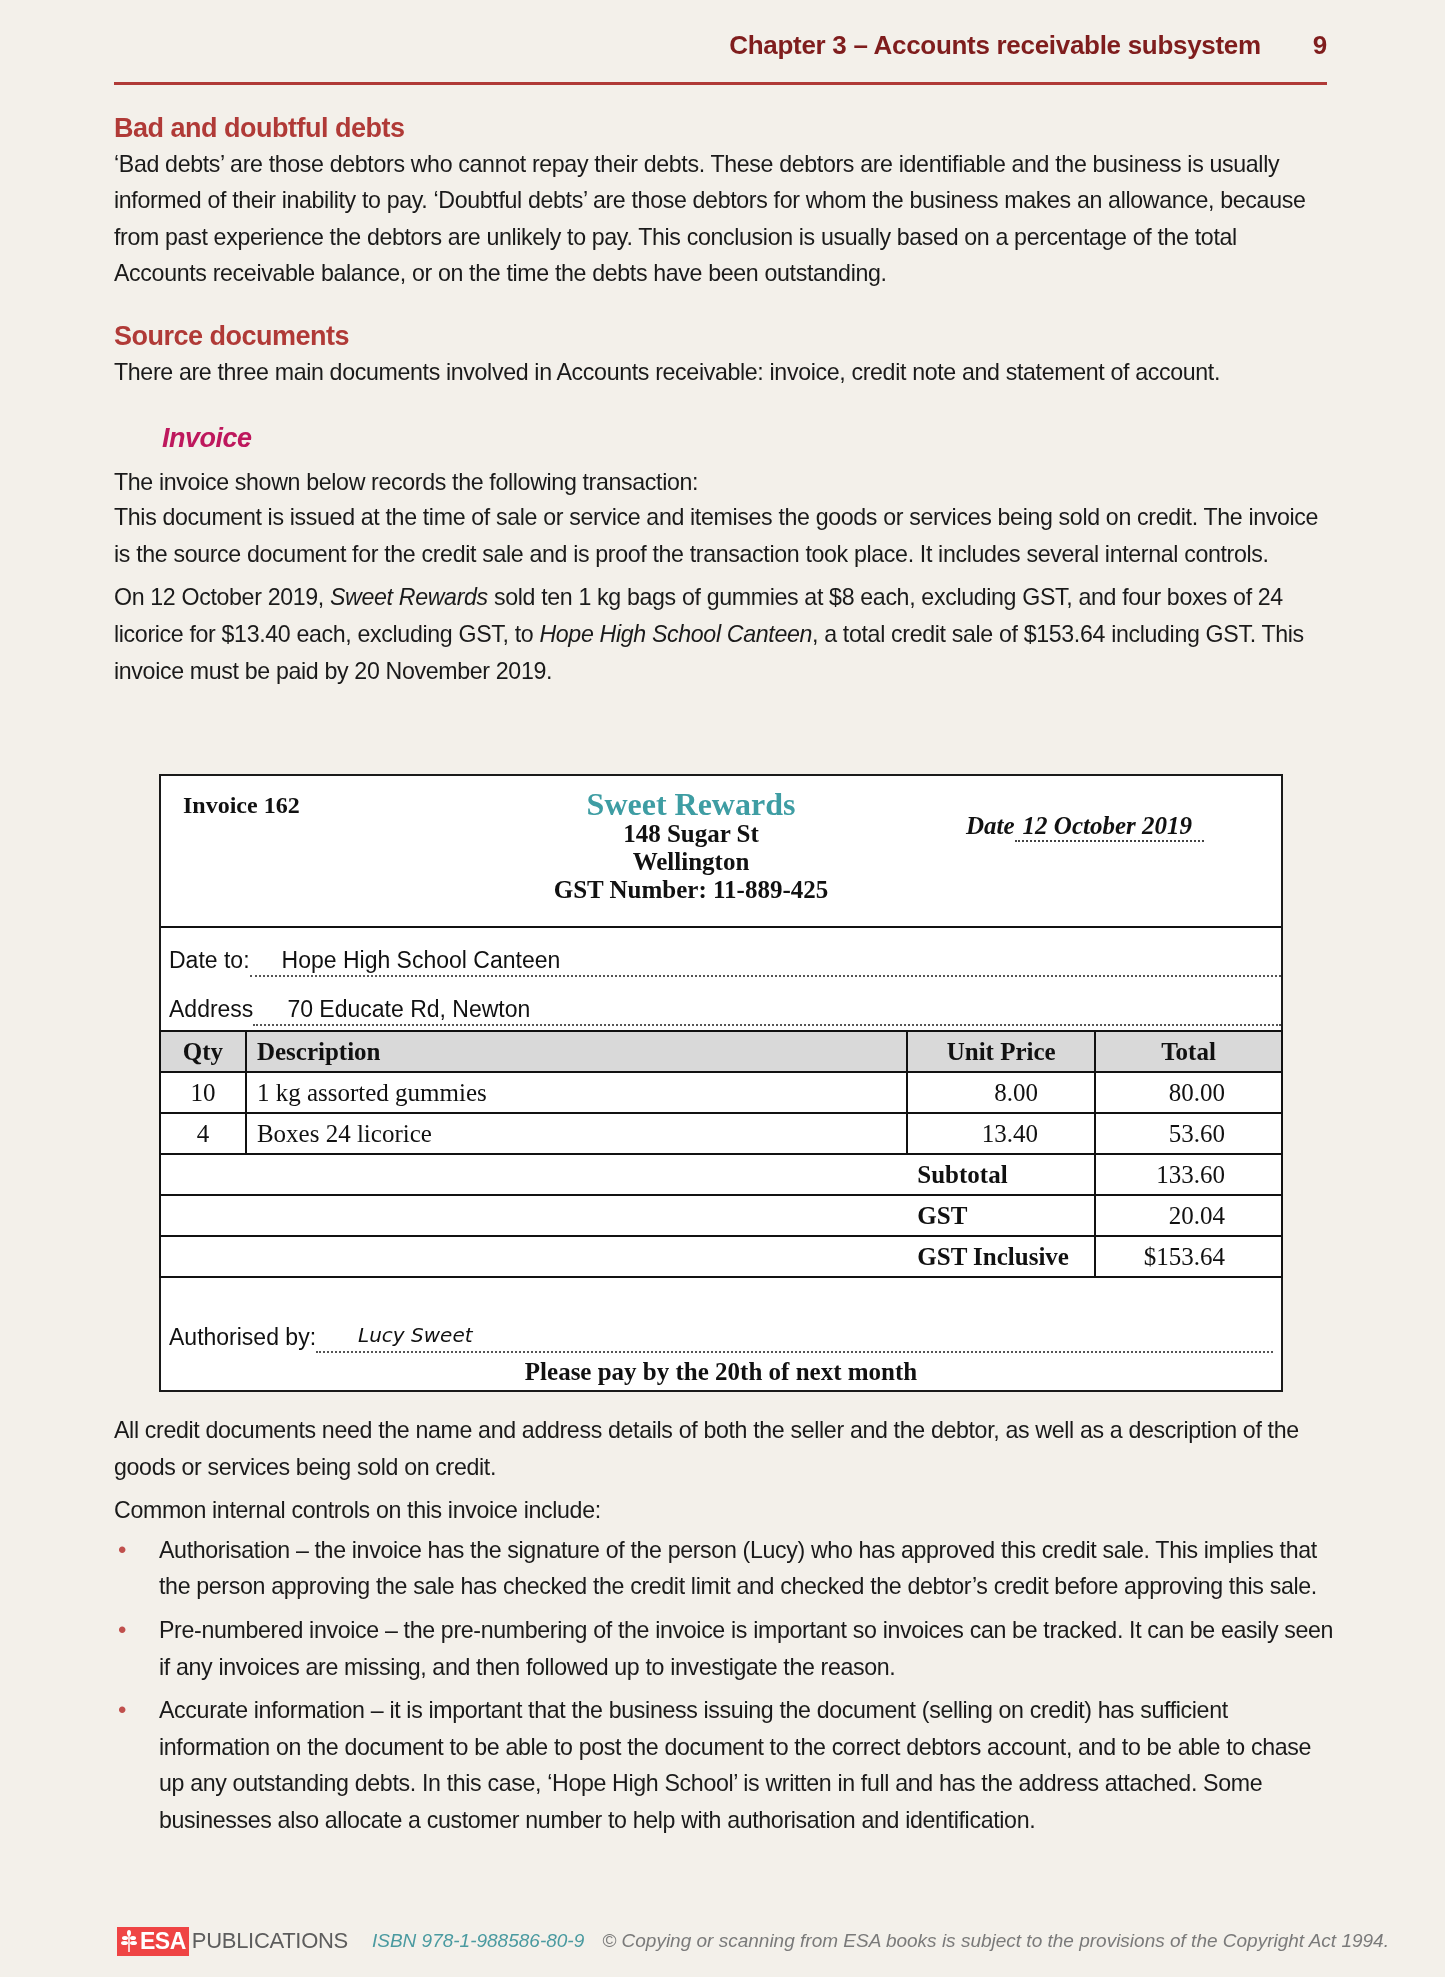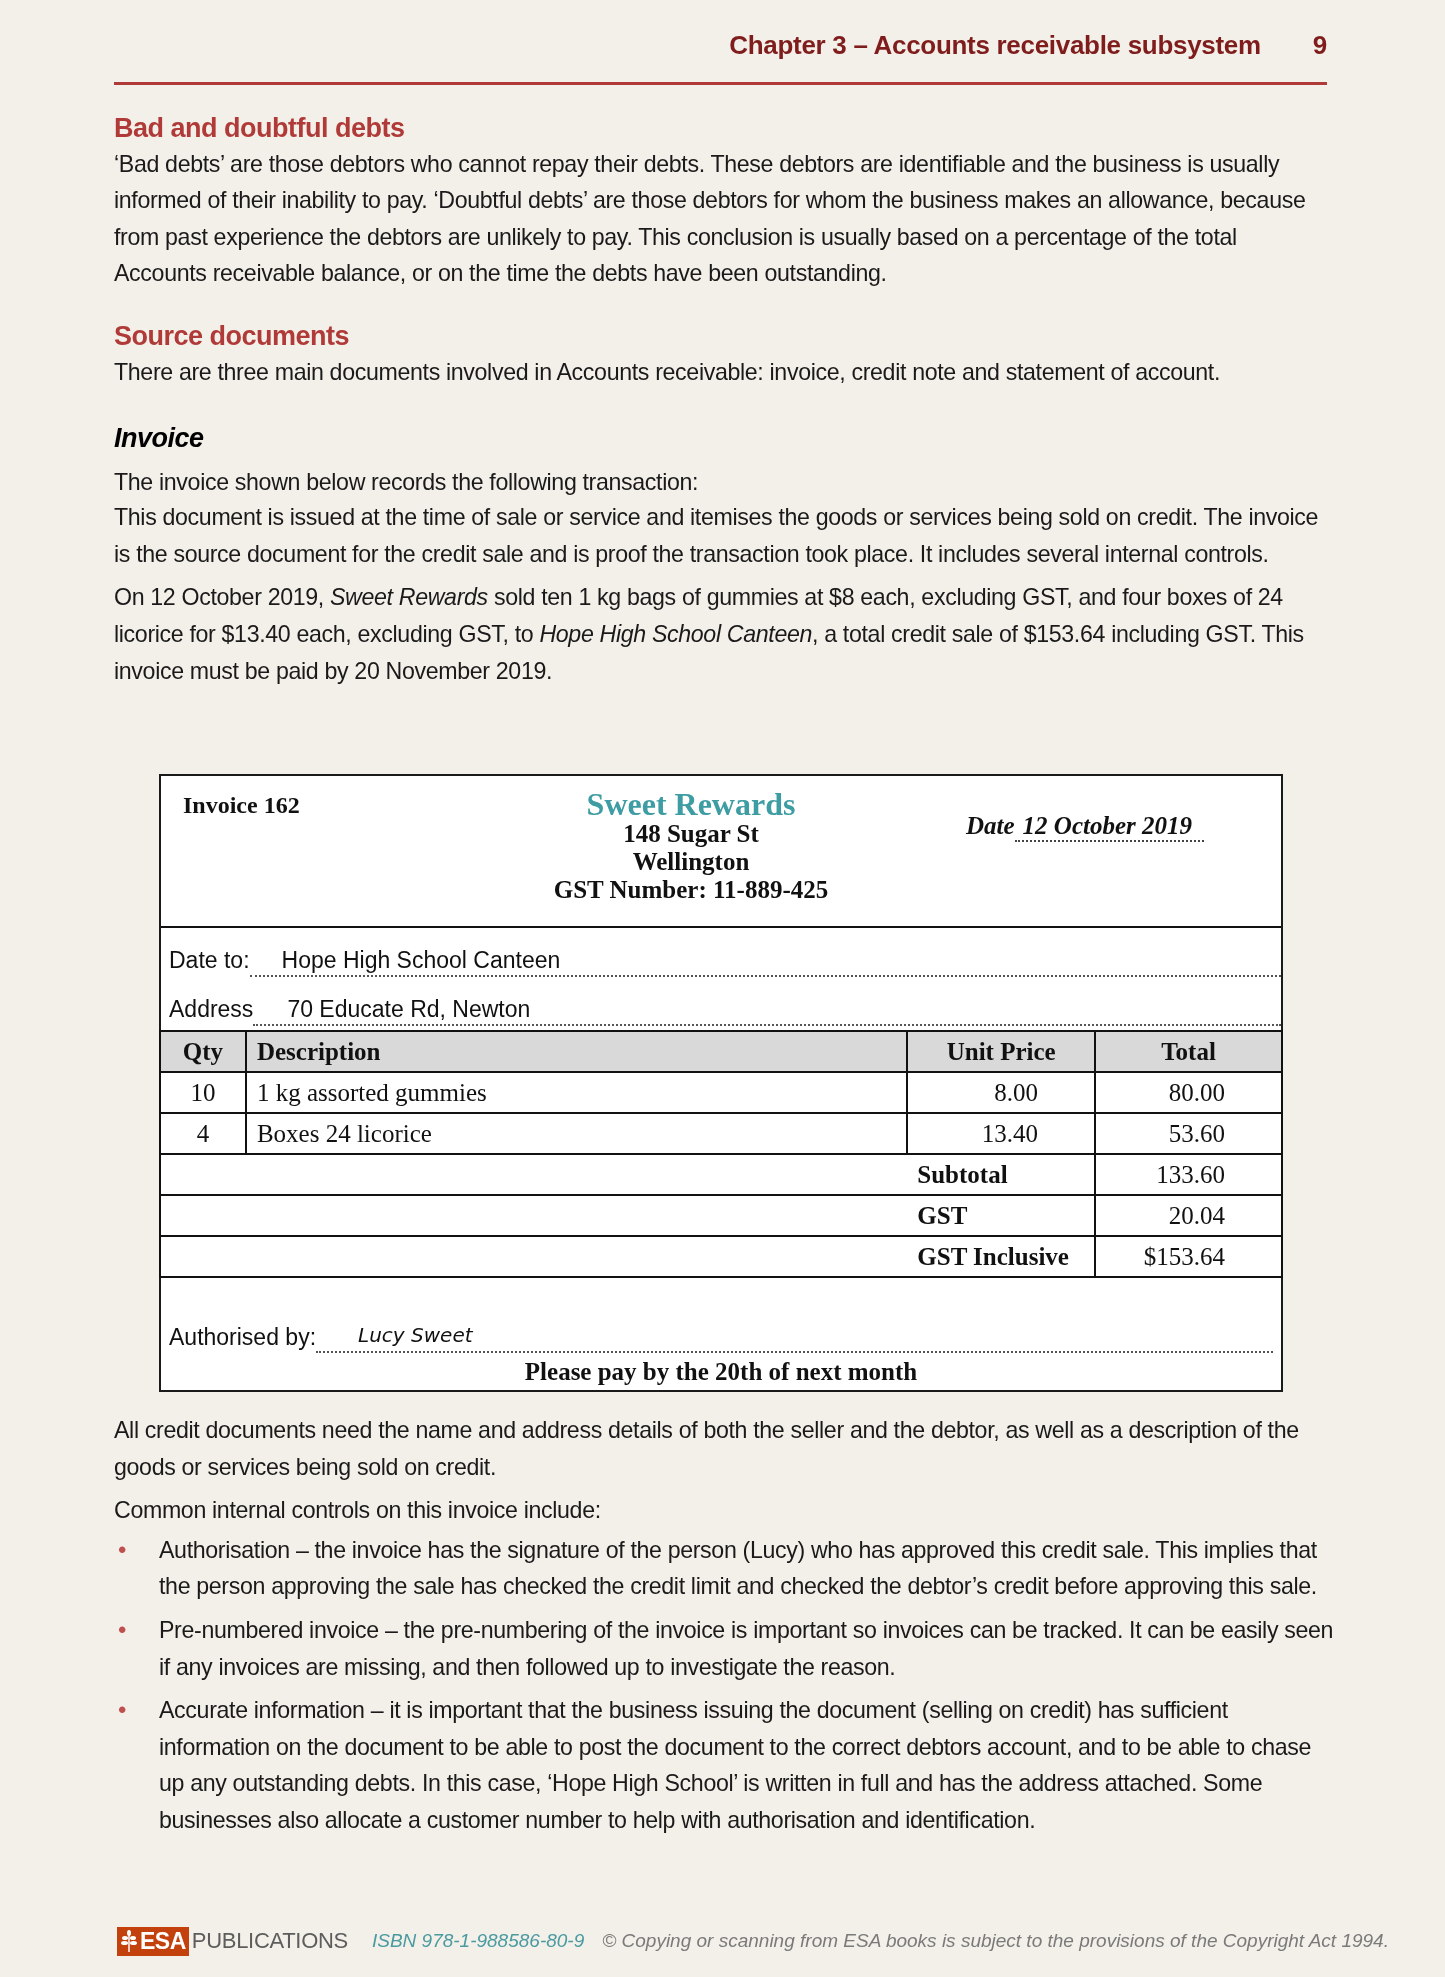--- a/index.html
+++ b/index.html
@@ -11,21 +11,21 @@
   .running-head {
     left: 114px; width: 1213px; top: 30px; height: 40px; text-align: right;
     color: #7f1d1d; font-weight: bold; font-size: 26px; letter-spacing: -0.3px;
     font-family: "Liberation Sans", sans-serif; transform-origin: right; 
   }
   .running-head .num { display: inline-block; margin-left: 52px; }
   .head-rule { left: 114px; width: 1213px; top: 82px; height: 3px; background: #b03a37; }
   .h2 {
     color: #b03a37; font-weight: bold; font-size: 27px; letter-spacing: -0.5px;
   }
-  .h3 { color: #000000; font-weight: bold; font-style: italic; font-size: 27px; letter-spacing: -0.5px; }
+  .h3 { color: #be185d; font-weight: bold; font-style: italic; font-size: 27px; letter-spacing: -0.5px; margin-left: 48px; }
   .body-text {
     left: 114px; width: 1220px; font-size: 23.2px; line-height: 36.6px; letter-spacing: -0.35px;
   }
   .body-text p { margin: 0; }
   em { font-style: italic; }
 
   
   .invoice {
     left: 159px; top: 774px; width: 1124px; height: 618px; background: #fff;
     border: 2.5px solid #1a1a1a; box-sizing: border-box;
@@ -59,21 +59,21 @@
   table.items tr.sum td.lbl { border-left: none; }
   .inv-auth { position: absolute; left: 8px; right: 8px; top: 548px; display: flex; font-family: "Liberation Sans", sans-serif; font-size: 23px; white-space: nowrap; }
   .inv-auth .val { flex: 1; border-bottom: 2px dotted #555; padding-left: 42px; font-style: italic; font-family: "DejaVu Sans", sans-serif; font-size: 20px; height: 27px; line-height: 22px; }
   .inv-pay { position: absolute; left: 0; right: 0; top: 582px; text-align: center; font-weight: bold; font-size: 25px; }
 
   ul.bullets { list-style: none; margin: 0; padding: 0; }
   ul.bullets li { position: relative; padding-left: 45px; margin-bottom: 7px; }
   ul.bullets li .dot { position: absolute; left: 4px; top: 0; color: #c0504d; font-size: 24px; }
 
   .footer { left: 117px; top: 1926px; height: 30px; display: flex; align-items: center; white-space: nowrap; }
-  .esa-logo { display: flex; align-items: center; height: 29px; background: #c2410c; color: #fff; font-weight: bold; font-size: 23px; padding: 0 3px; letter-spacing: -0.5px; }
+  .esa-logo { display: flex; align-items: center; height: 29px; background: #ef4444; color: #fff; font-weight: bold; font-size: 23px; padding: 0 3px; letter-spacing: -0.5px; }
   .esa-logo .leaf { width: 18px; height: 24px; margin-right: 2px; }
   .pub { color: #5d5d5d; font-size: 22px; margin-left: 3px; letter-spacing: -0.3px; }
   .isbn { color: #4a9aa0; font-style: italic; font-size: 19px; margin-left: 24px; }
   .copy { color: #7a7a7a; font-style: italic; font-size: 19px; margin-left: 18px; }
 </style>
 </head>
 <body>
 
 <div class="abs running-head">
   <span>Chapter 3 – Accounts receivable subsystem</span><span class="num">9</span>

